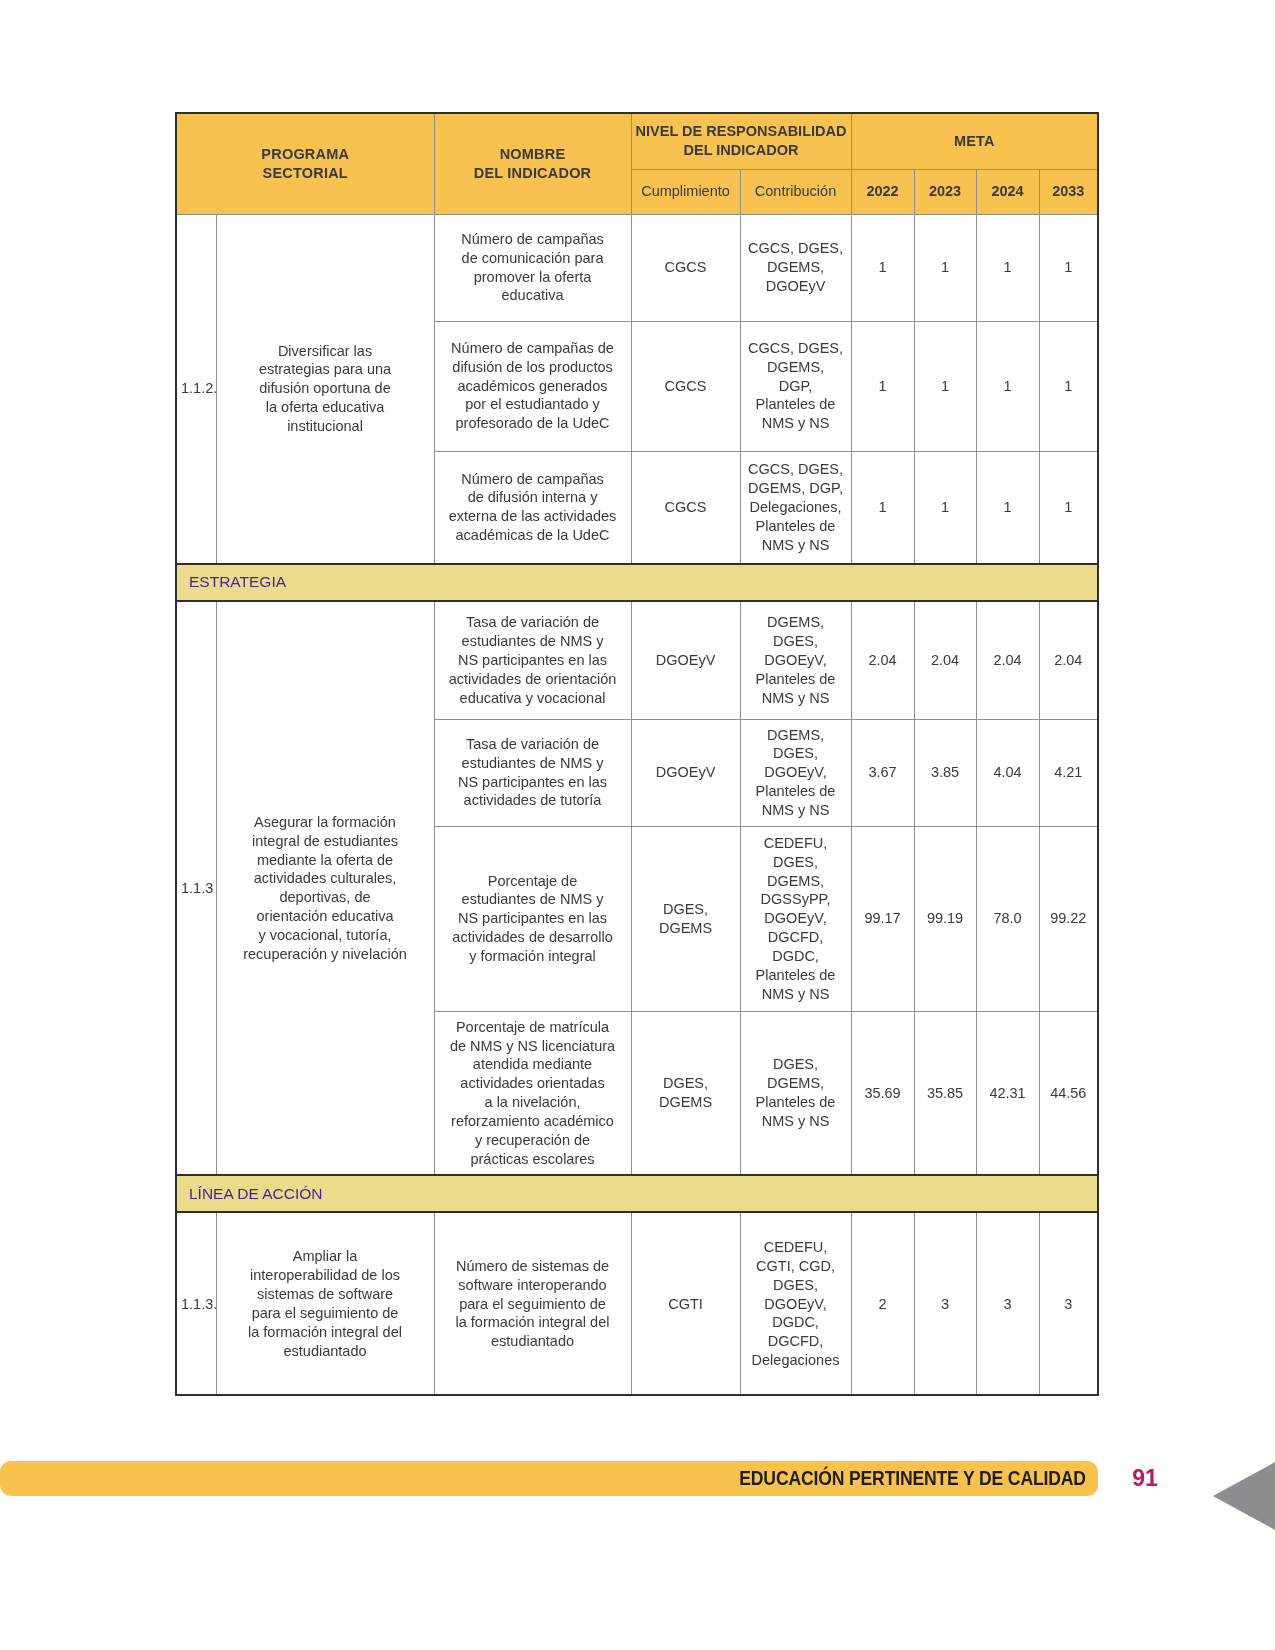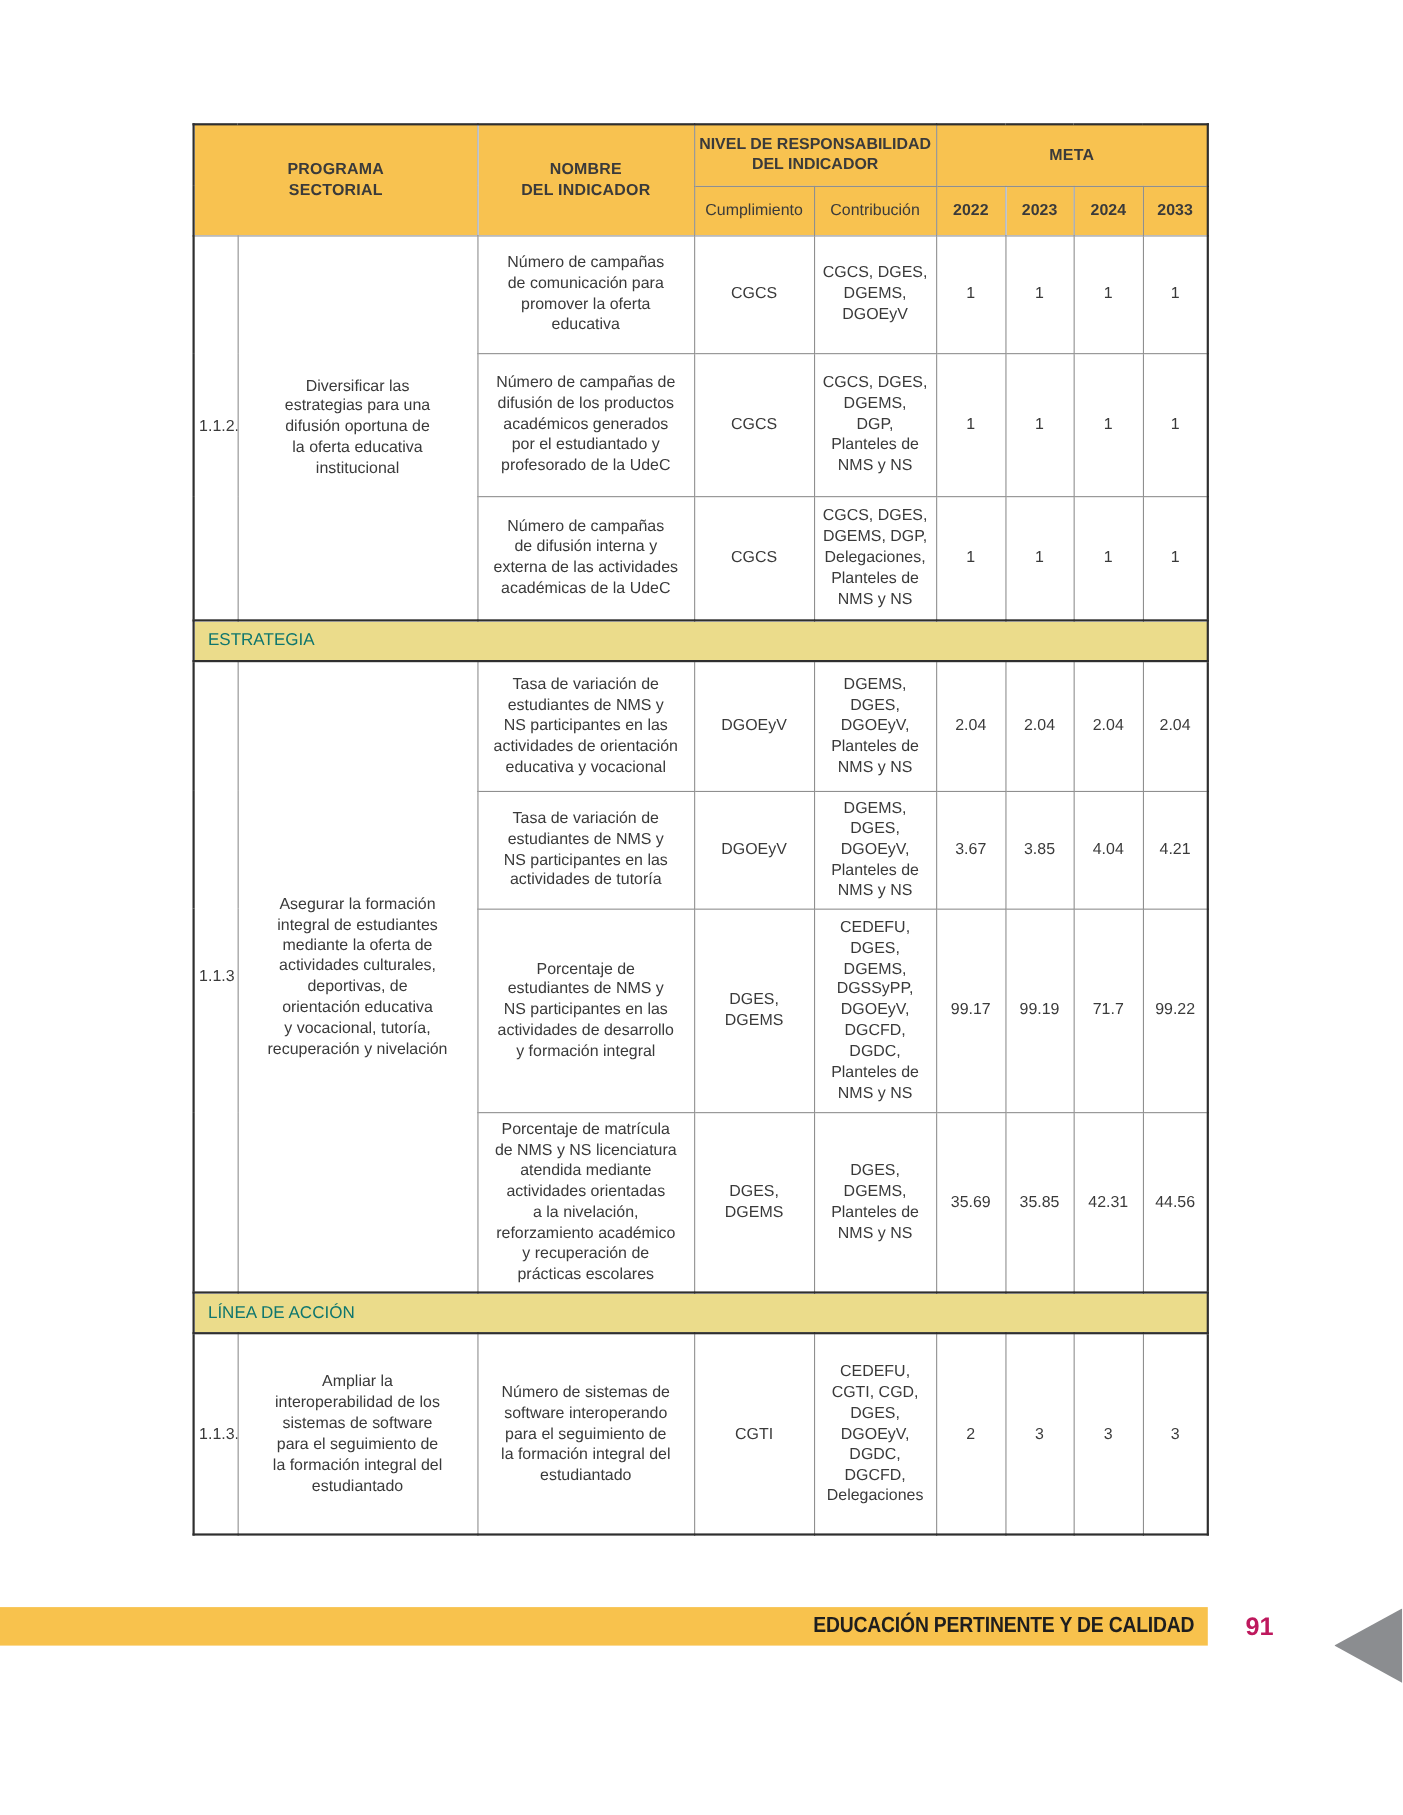--- a/index.html
+++ b/index.html
@@ -46,21 +46,21 @@
   
   tr.band td{
     background:#EBDC8B;
     border-top:2px solid #2f2f2f;
     border-bottom:2px solid #2f2f2f;
     border-left:2px solid #2f2f2f;
     border-right:2px solid #2f2f2f;
     text-align:left;
     padding-left:12px;
     font-size:15.5px;
-    color:#0f766e;
+    color:#4c1d95;
   }
   td.idcell{font-size:13px;padding:2px 1px;}
   td.programa{text-align:left;padding-left:14px;padding-right:8px;}
   
   tr.hr1{height:56px;}
   tr.hr2{height:45px;}
   tr.g0r0{height:107px;}
   tr.g0r1{height:130px;padding-left:16px;}
   tr.g0r2{height:113px;}
   tr.band{height:37px;}
@@ -68,21 +68,21 @@
   tr.g1r1{height:107px;}
   tr.g1r2{height:185px;}
   tr.g1r3{height:138px;}
   tr.g2r0{height:183px;}
 
   
   .footer-bar{
     position:absolute;left:0;top:1461px;width:1098px;height:35px;
     background:#F8C24D;
     display:flex;align-items:center;justify-content:flex-end;
-    padding-right:12px;box-sizing:border-box;
+    padding-right:12px;box-sizing:border-box;border-radius:11px;
   }
   .footer-title{
     font-weight:bold;font-size:20px;color:#1e1e1e;
     letter-spacing:-0.2px;
     transform:scaleX(0.88);transform-origin:right center;
     white-space:nowrap;
   }
   .page-number{
     position:absolute;left:1112px;top:1461px;width:66px;height:35px;
     display:flex;align-items:center;justify-content:center;
@@ -245,21 +245,21 @@
 DGES,
 DGEMS,
 DGSSyPP,
 DGOEyV,
 DGCFD,
 DGDC,
 Planteles de
 NMS y NS</td>
         <td>99.17</td>
         <td>99.19</td>
-        <td>71.7</td>
+        <td>78.0</td>
         <td>99.22</td>
       </tr>
       <tr class="g1r3">
         <td class="pre">Porcentaje de matrícula
 de NMS y NS licenciatura
 atendida mediante
 actividades orientadas
 a la nivelación,
 reforzamiento académico
 y recuperación de

